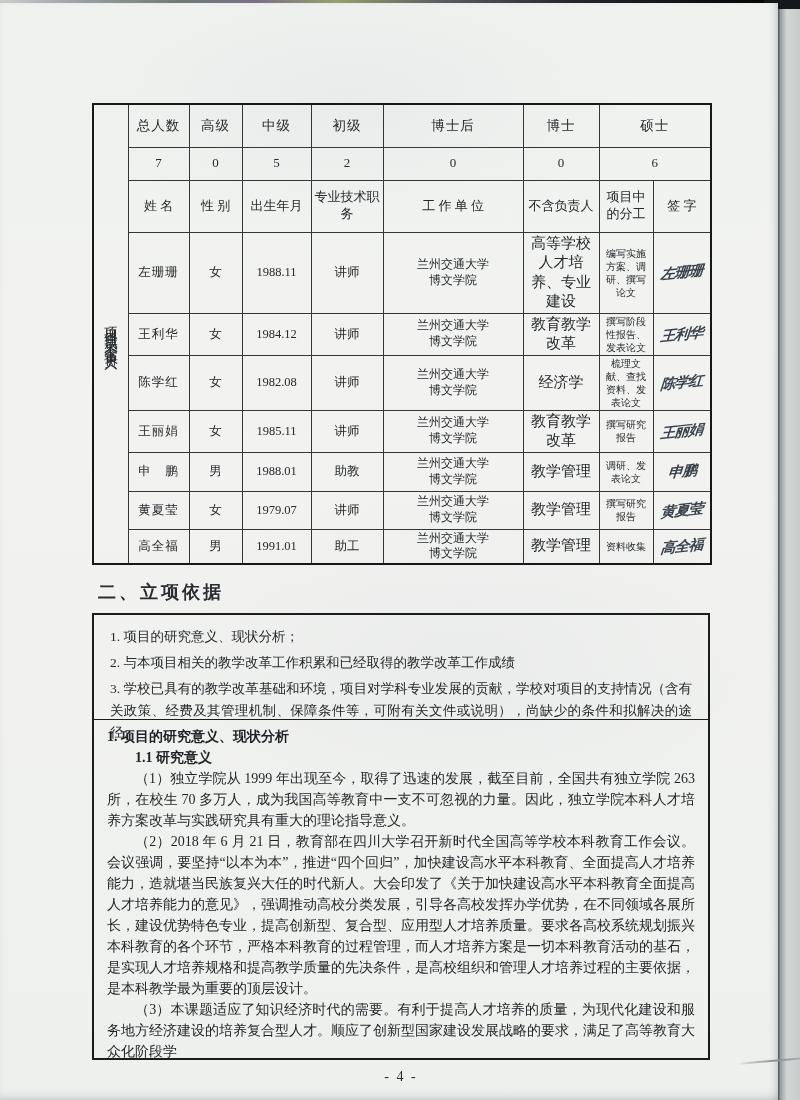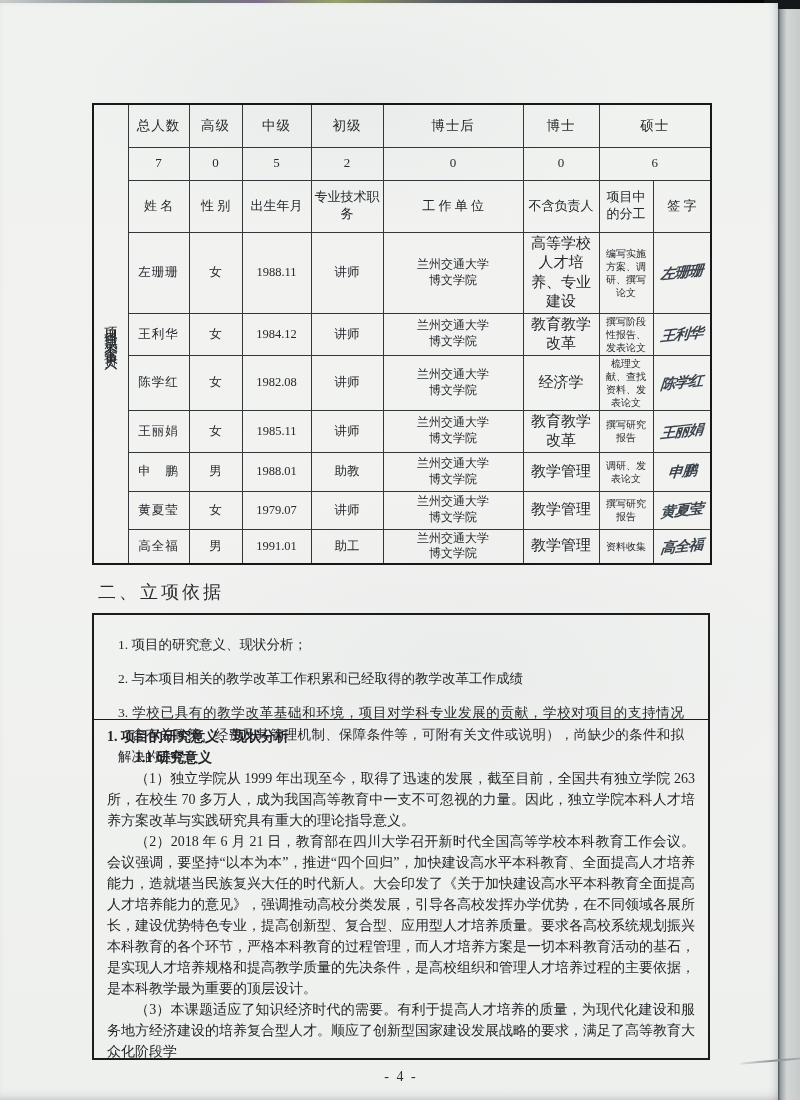--- a/index.html
+++ b/index.html
@@ -66,30 +66,30 @@
   .signature{
     display:inline-block;
     font-family:"DejaVu Sans",sans-serif;
     font-style:italic;font-weight:bold;
     font-size:14px;letter-spacing:-1px;color:#232b36;
     transform:rotate(-6deg) skewX(-10deg) scaleX(1.08);
     opacity:.88;white-space:nowrap;
   }
   
   .sec-title{
-    margin:15px 0 9px 6px;font-size:18px;font-weight:400;
+    margin:15px 0 9px 6px;font-size:18px;font-weight:700;
     letter-spacing:3px;color:#2a2d30;
   }
   .box1{
     box-sizing:border-box;height:107px;
     border:2px solid #1a1c1e;border-bottom:1px solid #1a1c1e;
     padding:7px 12px 0 12px;
     font-size:13.5px;line-height:22px;color:#26292c;
   }
-  .box1 p{margin:12px;text-align:justify;}
+  .box1 p{margin:4px;text-align:justify;}
   .box2{
     box-sizing:border-box;height:340px;overflow:hidden;
     border:2px solid #1a1c1e;border-top:none;
     padding:6px 13px 0 13px;
     font-size:14px;line-height:21px;color:#1f2225;
   }
   .box2 .h1{font-weight:bold;margin:0;}
   .box2 .h2{font-weight:bold;margin:0;text-indent:2em;}
   .box2 p.para{margin:0;text-indent:2em;text-align:justify;}
   .footer{

